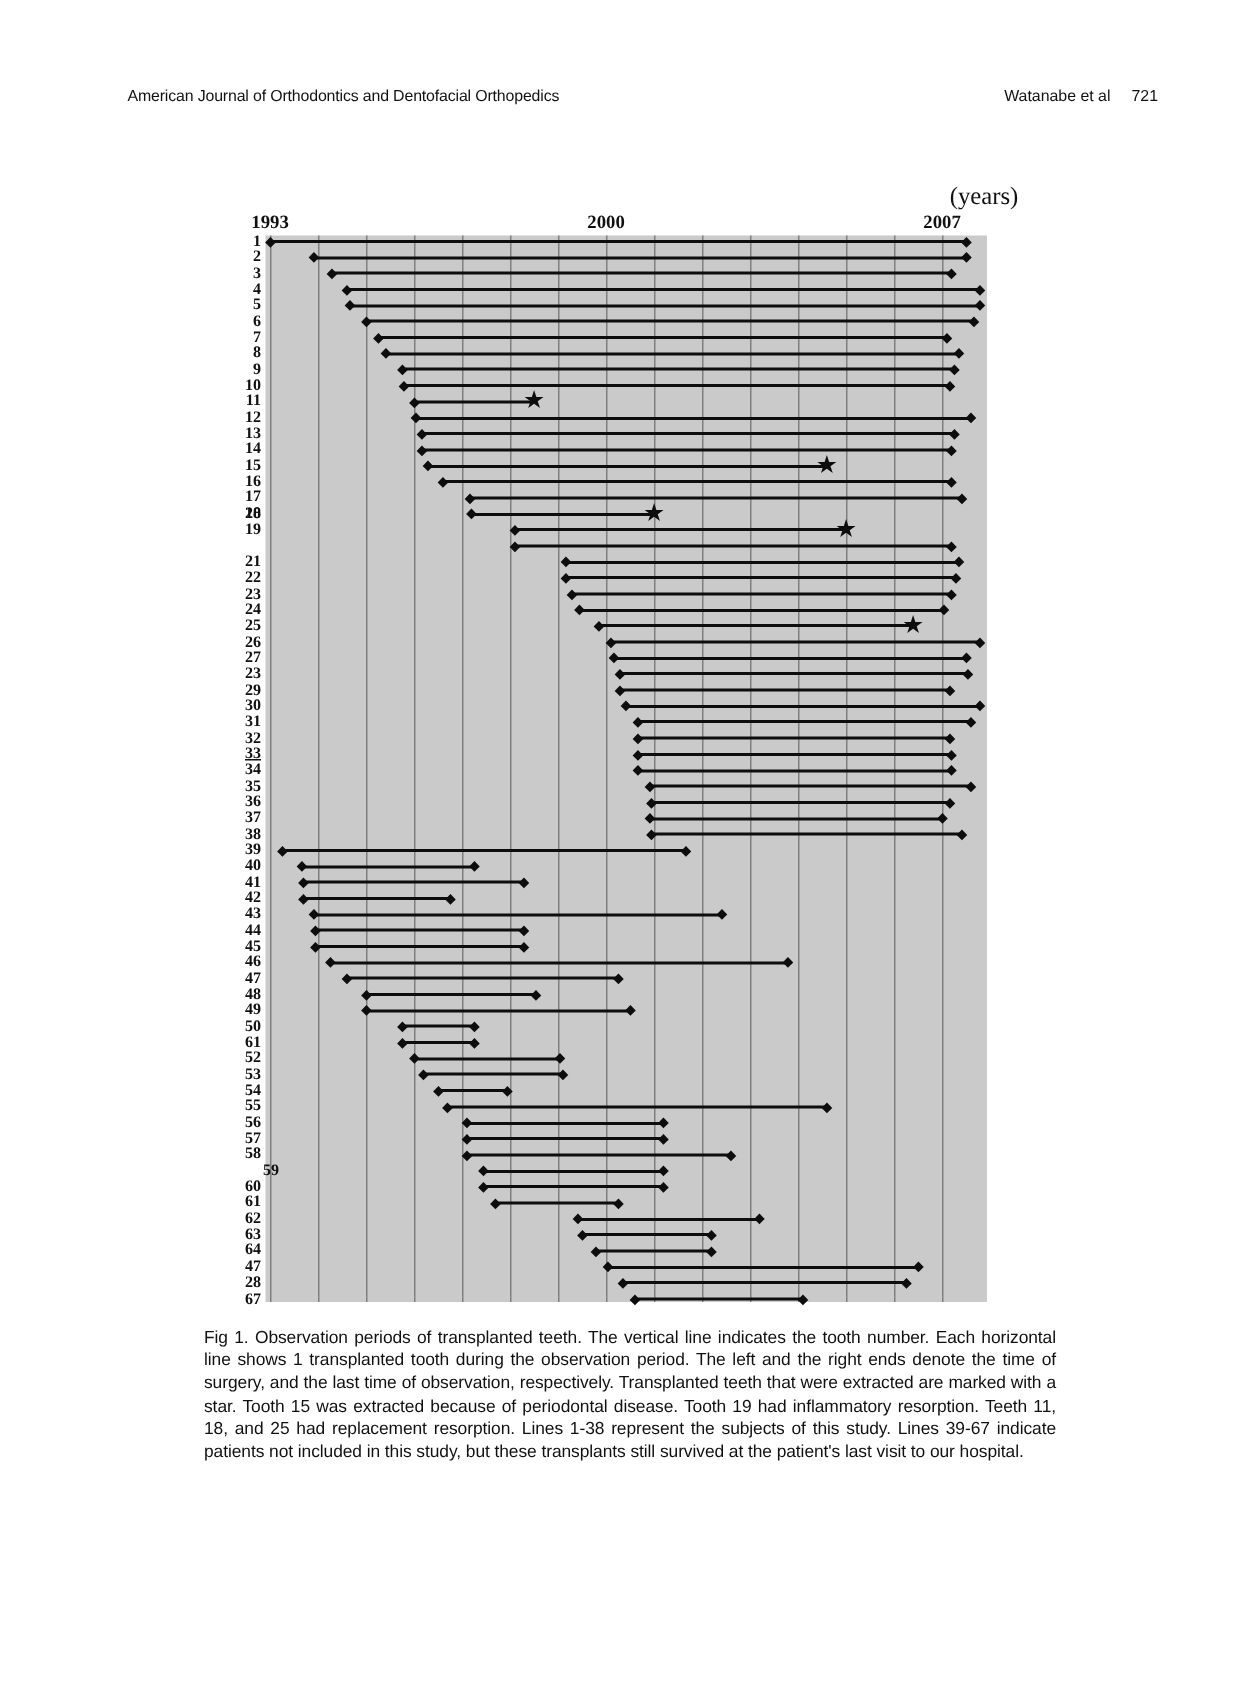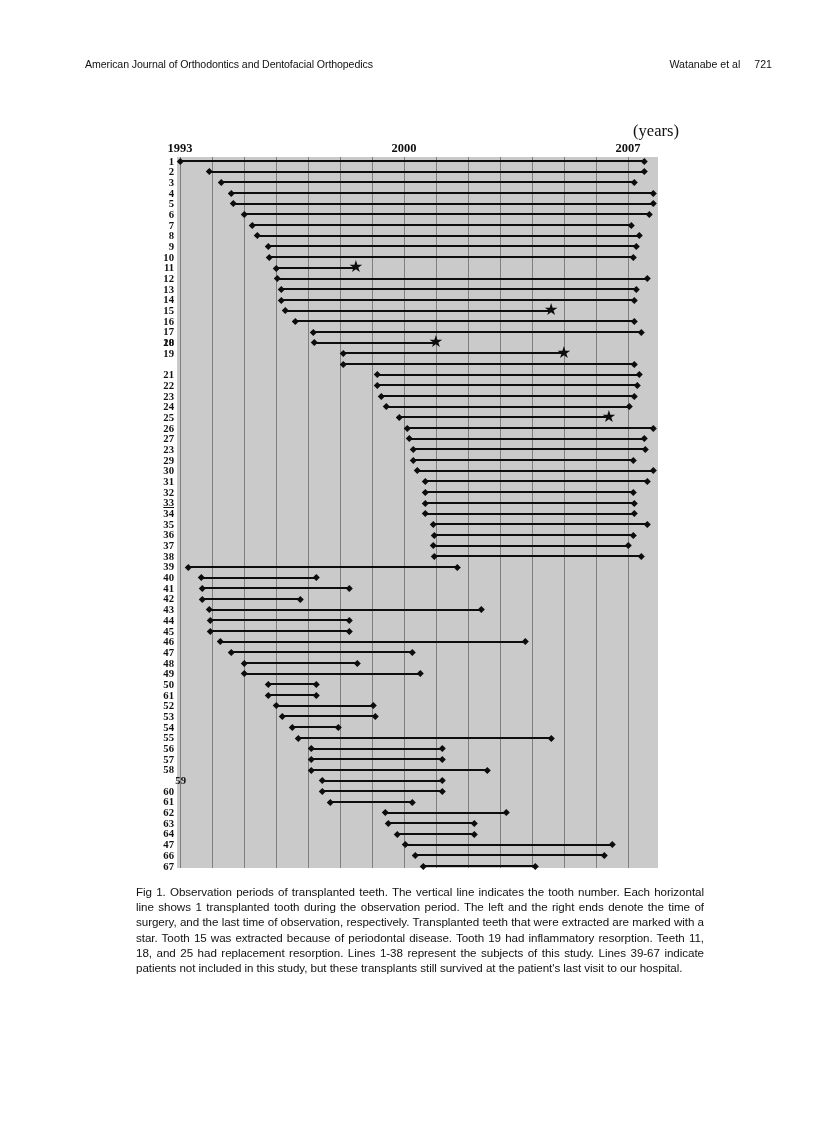--- a/index.html
+++ b/index.html
@@ -327,21 +327,21 @@
       <div class="marker" style="left: 385.7px; top: 820.973px; background: rgb(13, 13, 13);"></div>
       <div class="marker" style="left: 472.1px; top: 820.973px; background: rgb(13, 13, 13);"></div>
       <div class="tooth-label" style="left: 142px; top: 828.455px;">64</div>
       <div class="obs-line" style="left: 397.6px; top: 832.955px; width: 76.8px; background: rgb(13, 13, 13);"></div>
       <div class="marker" style="left: 395.3px; top: 831.655px; background: rgb(13, 13, 13);"></div>
       <div class="marker" style="left: 472.1px; top: 831.655px; background: rgb(13, 13, 13);"></div>
       <div class="tooth-label" style="left: 142px; top: 839.136px;">47</div>
       <div class="obs-line" style="left: 405.6px; top: 843.636px; width: 206.4px; background: rgb(13, 13, 13);"></div>
       <div class="marker" style="left: 403.3px; top: 842.336px; background: rgb(13, 13, 13);"></div>
       <div class="marker" style="left: 609.7px; top: 842.336px; background: rgb(13, 13, 13);"></div>
-      <div class="tooth-label" style="left: 142px; top: 849.818px;">66</div>
+      <div class="tooth-label" style="left: 142px; top: 849.818px;">28</div>
       <div class="obs-line" style="left: 415.2px; top: 854.318px; width: 188.8px; background: rgb(13, 13, 13);"></div>
       <div class="marker" style="left: 412.9px; top: 853.018px; background: rgb(13, 13, 13);"></div>
       <div class="marker" style="left: 601.7px; top: 853.018px; background: rgb(13, 13, 13);"></div>
       <div class="tooth-label" style="left: 142px; top: 860.5px;">67</div>
       <div class="obs-line" style="left: 423.2px; top: 865px; width: 112px; background: rgb(13, 13, 13);"></div>
       <div class="marker" style="left: 420.9px; top: 863.7px; background: rgb(13, 13, 13);"></div>
       <div class="marker" style="left: 532.9px; top: 863.7px; background: rgb(13, 13, 13);"></div>
     </div>
 
   <p class="caption">Fig 1.  Observation periods of transplanted teeth. The vertical line indicates the tooth number. Each horizontal line shows 1 transplanted tooth during the observation period. The left and the right ends denote the time of surgery, and the last time of observation, respectively. Transplanted teeth that were extracted are marked with a star. Tooth 15 was extracted because of periodontal disease. Tooth 19 had inflammatory resorption. Teeth 11, 18, and 25 had replacement resorption. Lines 1-38 represent the subjects of this study. Lines 39-67 indicate patients not included in this study, but these transplants still survived at the patient's last visit to our hospital.</p>

